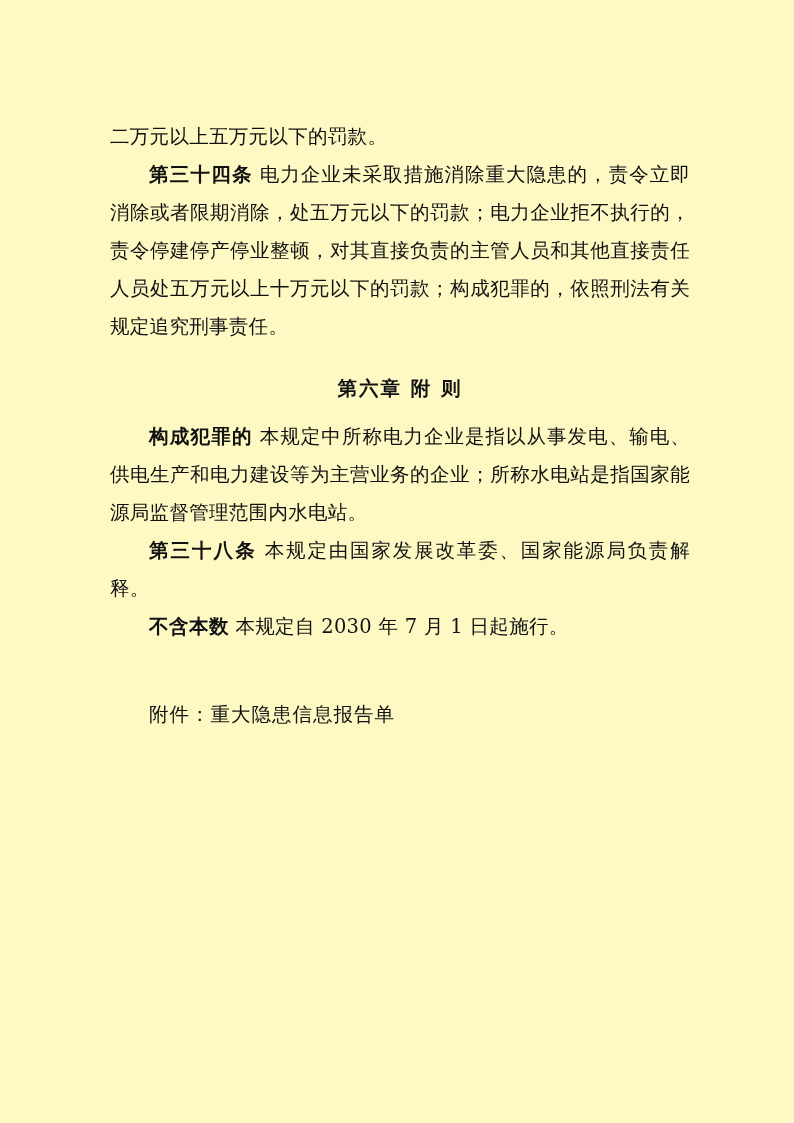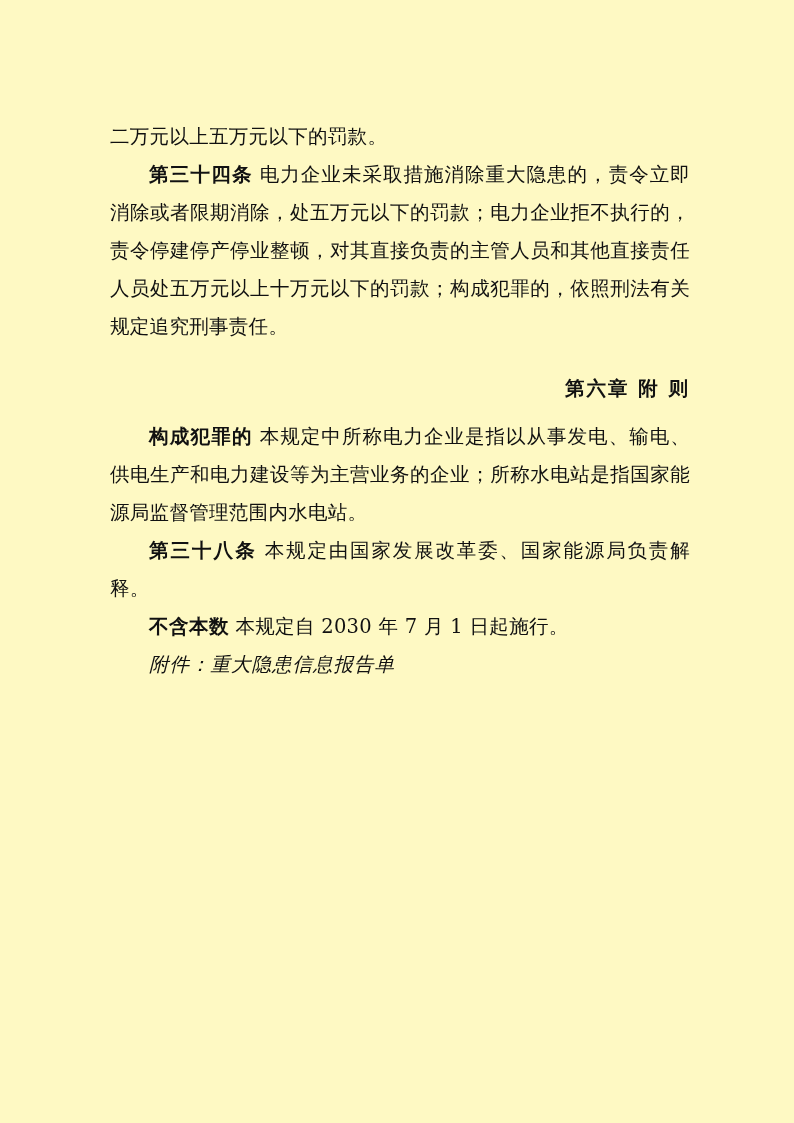--- a/index.html
+++ b/index.html
@@ -32,35 +32,35 @@
   p {
     margin: 0;
   }
   .para {
     text-indent: 2em;
   }
   .para-noindent {
     text-indent: 0;
   }
   .chapter-heading {
-    text-align: right;
+    text-align: center;
     text-indent: 0;
     font-weight: bold;
     margin-top: 24px;
     margin-bottom: 10px;
     letter-spacing: 2px;
   }
   .art-label {
     font-weight: bold;
     letter-spacing: 0.5px;
   }
   .attachment {
     text-indent: 2em;
+    margin-top: 50px;
     letter-spacing: 1px;
-    font-style: italic;
   }
 </style>
 </head>
 <body>
 
 <div class="page">
   <div class="doc-body">
 
     <p class="para-noindent">
       <span>二万元以上五万元以下的罚款。</span>

